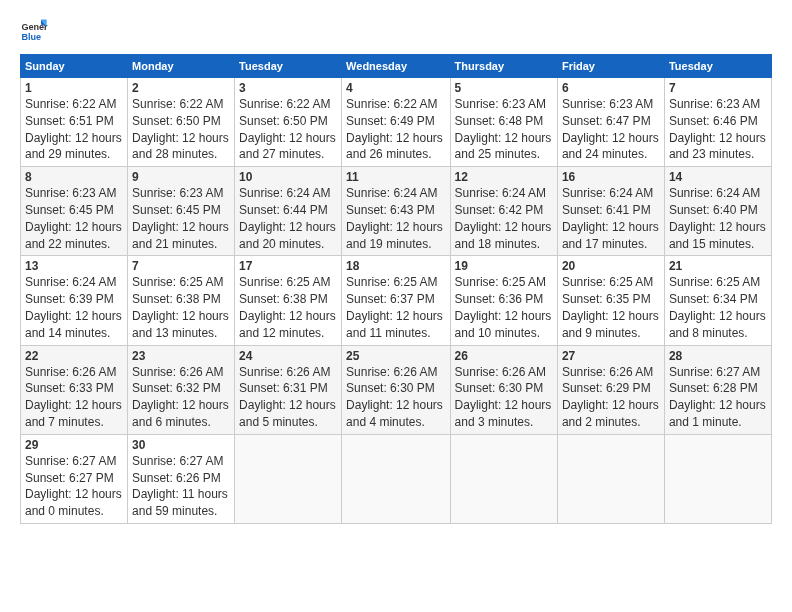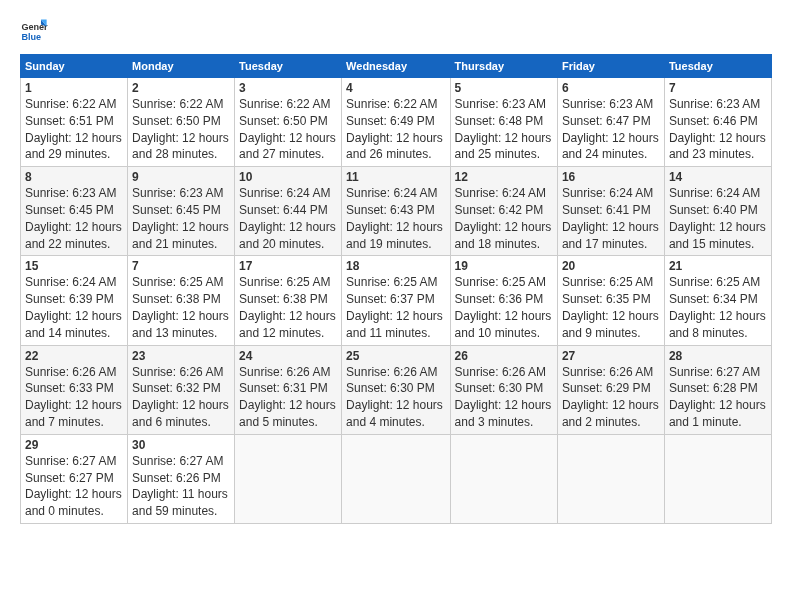--- a/index.html
+++ b/index.html
@@ -170,21 +170,21 @@
             <span class="day-num">16</span>
             <div class="day-info">Sunrise: 6:24 AM<br>Sunset: 6:41 PM<br>Daylight: 12 hours and 17 minutes.</div>
           </td>
           <td>
             <span class="day-num">14</span>
             <div class="day-info">Sunrise: 6:24 AM<br>Sunset: 6:40 PM<br>Daylight: 12 hours and 15 minutes.</div>
           </td>
         </tr>
         <tr>
           <td>
-            <span class="day-num">15</span>
+            <span class="day-num">13</span>
             <div class="day-info">Sunrise: 6:24 AM<br>Sunset: 6:39 PM<br>Daylight: 12 hours and 14 minutes.</div>
           </td>
           <td>
             <span class="day-num">7</span>
             <div class="day-info">Sunrise: 6:25 AM<br>Sunset: 6:38 PM<br>Daylight: 12 hours and 13 minutes.</div>
           </td>
           <td>
             <span class="day-num">17</span>
             <div class="day-info">Sunrise: 6:25 AM<br>Sunset: 6:38 PM<br>Daylight: 12 hours and 12 minutes.</div>
           </td>

